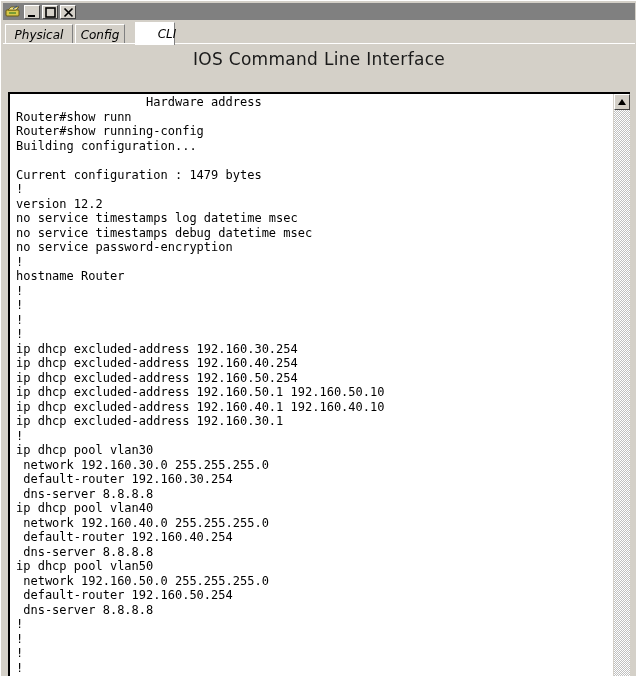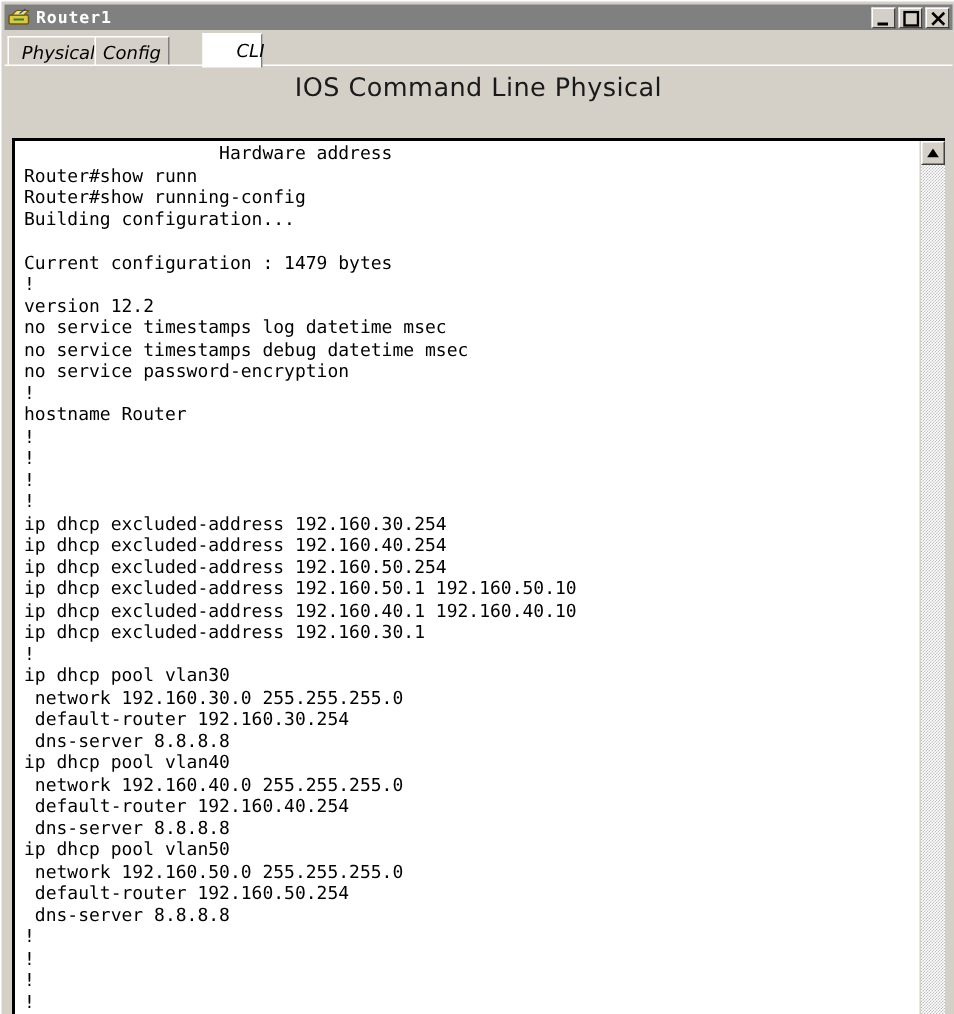--- a/index.html
+++ b/index.html
@@ -182,21 +182,20 @@
 
   <div id="titlebar">
     <span id="title-icon">
       <svg width="16" height="14" viewBox="0 0 16 14">
         <rect x="1" y="5" width="13" height="6" rx="1" fill="#d8c84a" stroke="#6b5a10" stroke-width="1"></rect>
         <path d="M3 5 L6 2 L14 2 L11 5 Z" fill="#efe08a" stroke="#6b5a10" stroke-width="0.8"></path>
         <path d="M4 8 L11 8" stroke="#3a7f2a" stroke-width="1.2"></path>
         <path d="M8 4 L12 1" stroke="#2a4f8f" stroke-width="1"></path>
       </svg>
     </span>
-    <span id="title-text">Router1</span>
     <span class="tb-btns">
       <span class="tb-btn">
         <svg width="11" height="11" viewBox="0 0 11 11">
             <rect x="1" y="8" width="7" height="2" fill="#000"></rect>
           </svg>
       </span>
       <span class="tb-btn">
         <svg width="11" height="11" viewBox="0 0 11 11">
             <rect x="1" y="1" width="9" height="9" fill="none" stroke="#000" stroke-width="1.6"></rect>
           </svg>
@@ -206,31 +205,31 @@
             <path d="M1.5 1.5 L9.5 9.5 M9.5 1.5 L1.5 9.5" stroke="#000" stroke-width="1.7"></path>
           </svg>
       </span>
     </span>
   </div>
 
   <div id="tabstrip">
     <div class="tab" style="left:2px;width:68px;">
       <span>Physical</span>
     </div>
-    <div class="tab" style="left:60px;width:50px;">
+    <div class="tab" style="left:72px;width:50px;">
       <span>Config</span>
     </div>
     <div class="tab active" style="left:132px;width:40px;padding-left:24px;">
       <span>CLI</span>
     </div>
   </div>
 
   <div id="panel">
 
-    <div id="cli-heading">IOS Command Line Physical</div>
+    <div id="cli-heading">IOS Command Line Interface</div>
 
     <div id="terminal-frame">
       <pre id="terminal-text">                  Hardware address
 Router#show runn
 Router#show running-config
 Building configuration...
 
 Current configuration : 1479 bytes
 !
 version 12.2

